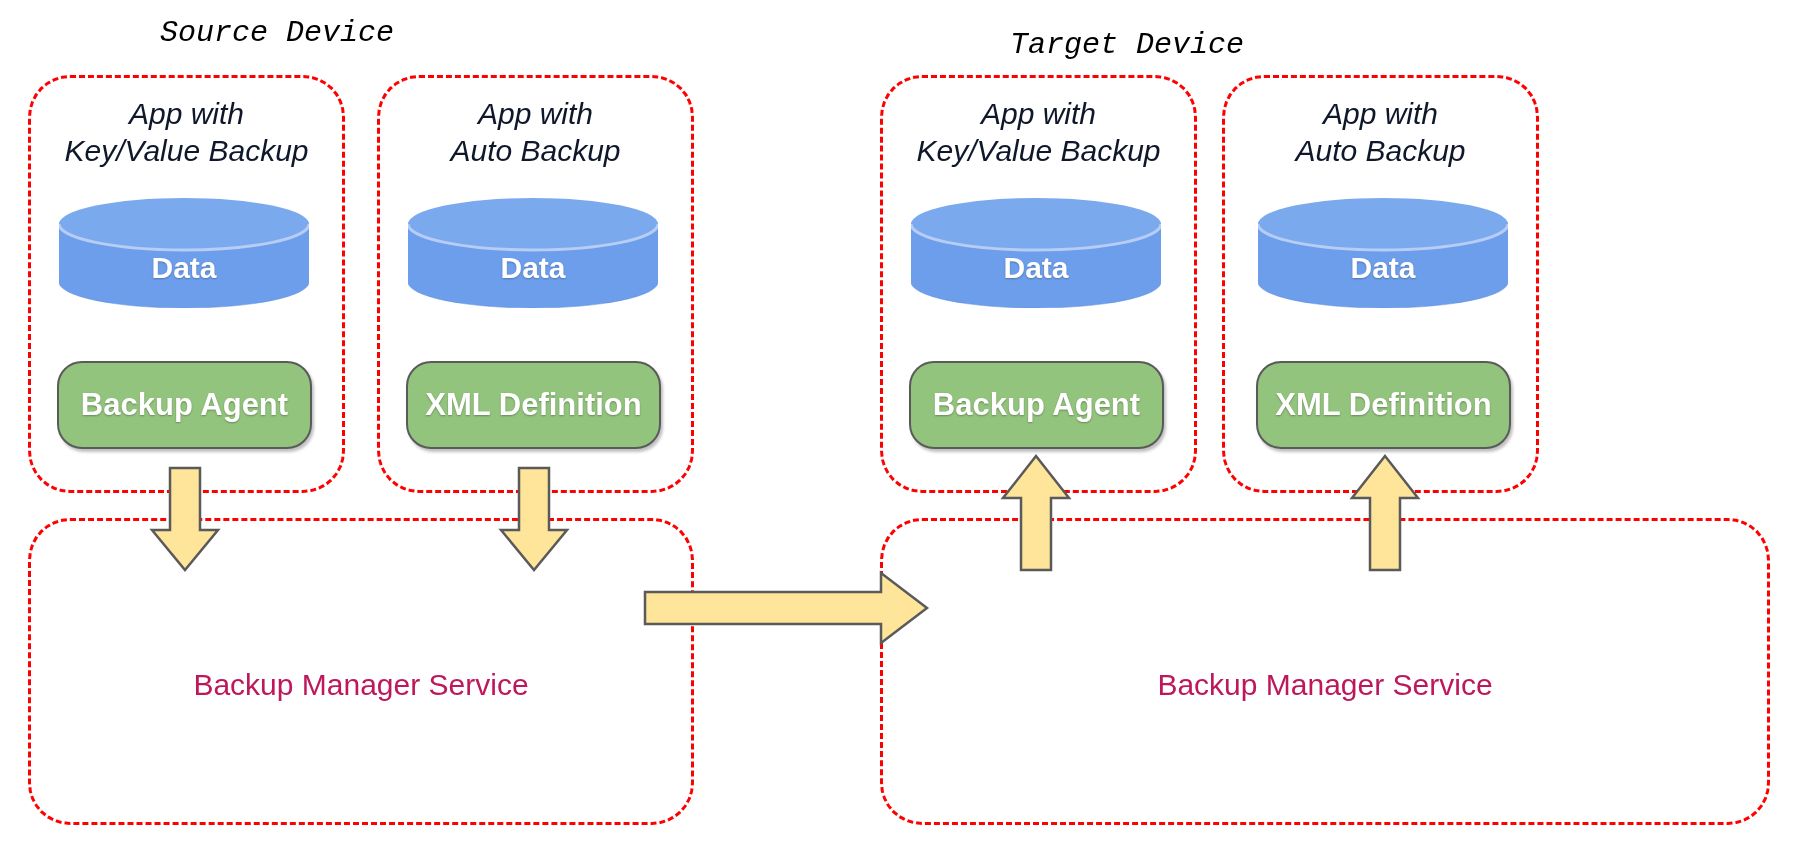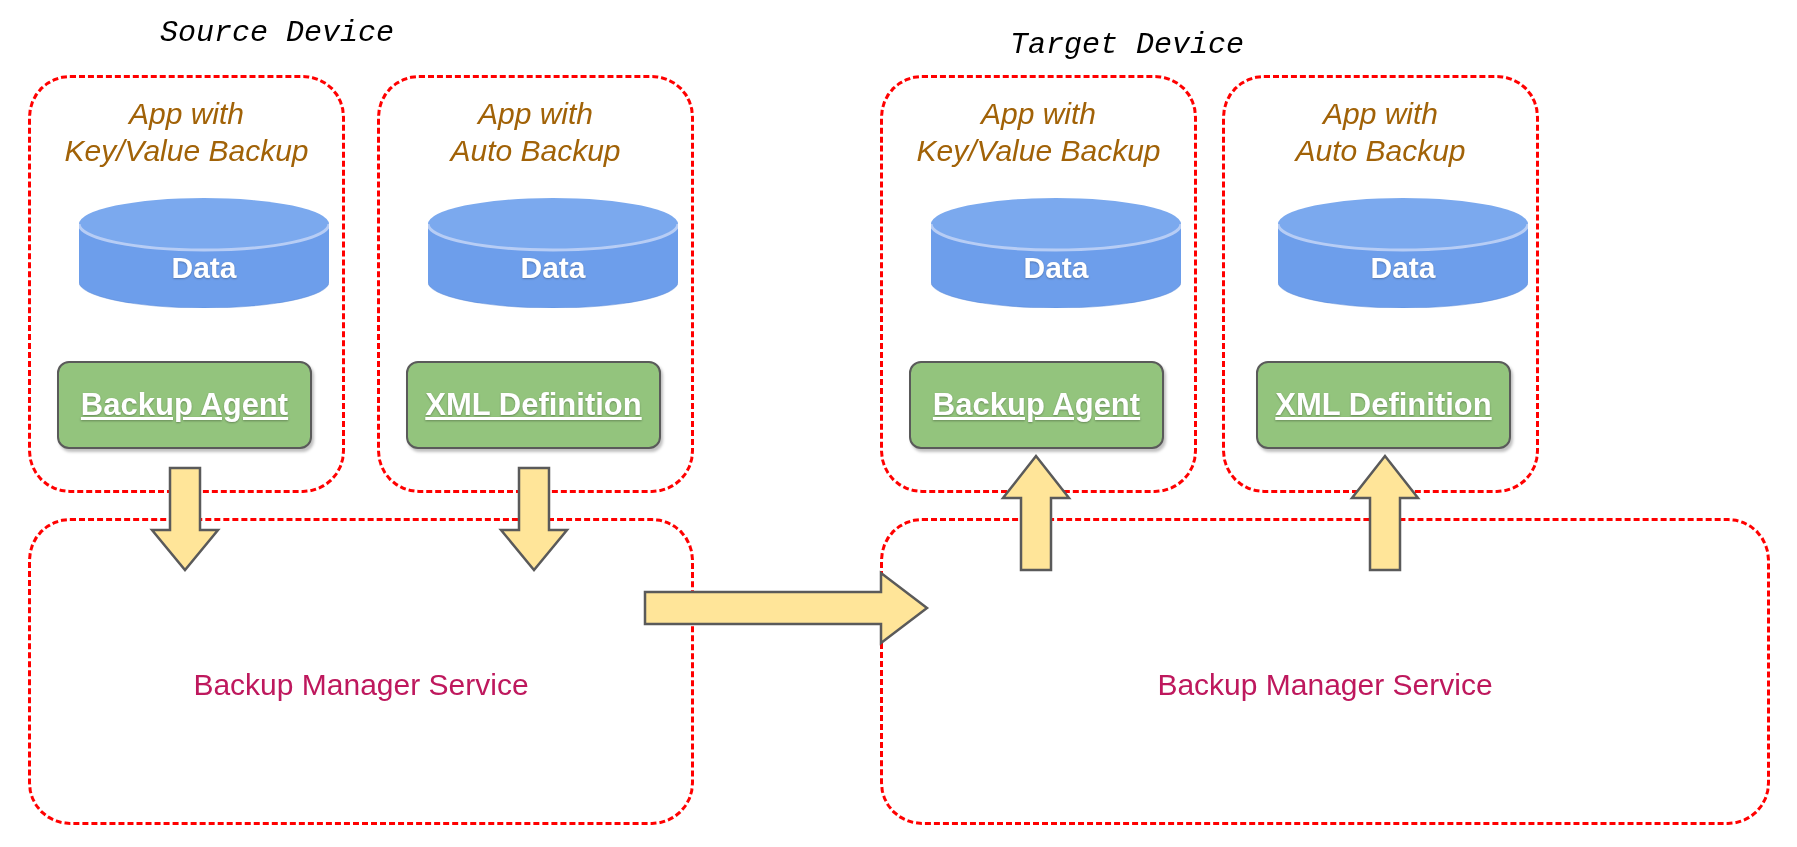--- a/index.html
+++ b/index.html
@@ -37,40 +37,39 @@
     box-sizing: border-box;
     background: transparent;
   }
 
   
   .app-label {
     position: absolute;
     font-style: italic;
     font-size: 30px;
     line-height: 37px;
-    color: #a16207;
+    color: #0f172a;
     text-align: center;
     white-space: pre-line;
     font-family: "Liberation Sans", sans-serif;
   }
 
   
   .service-label {
     position: absolute;
     font-size: 30px;
     color: #be185d;
     text-align: center;
     white-space: nowrap;
     font-family: "Liberation Sans", sans-serif;
   }
 
   
   .cylinder {
     position: absolute;
-    margin-left: 20px;
   }
   .cylinder svg { display: block; }
   .cylinder .cyl-text {
     position: absolute;
     left: 0;
     width: 100%;
     text-align: center;
     color: #ffffff;
     font-weight: bold;
     font-size: 30px;
@@ -87,21 +86,21 @@
     display: flex;
     align-items: center;
     justify-content: center;
     color: #ffffff;
     font-weight: bold;
     font-size: 31px;
     text-shadow: 0 1px 2px rgba(0,0,0,0.3);
     box-shadow: 2px 3px 3px rgba(0,0,0,0.25);
     font-family: "Liberation Sans", sans-serif;
   }
-  .pill.rad-small { border-radius: 12px; text-decoration: underline; }
+  .pill.rad-small { border-radius: 25px; }
   .pill.rad-large { border-radius: 48px; }
 
   
   .arrow {
     position: absolute;
   }
   .arrow svg { display: block; overflow: visible; }
 </style>
 </head>
 <body>

